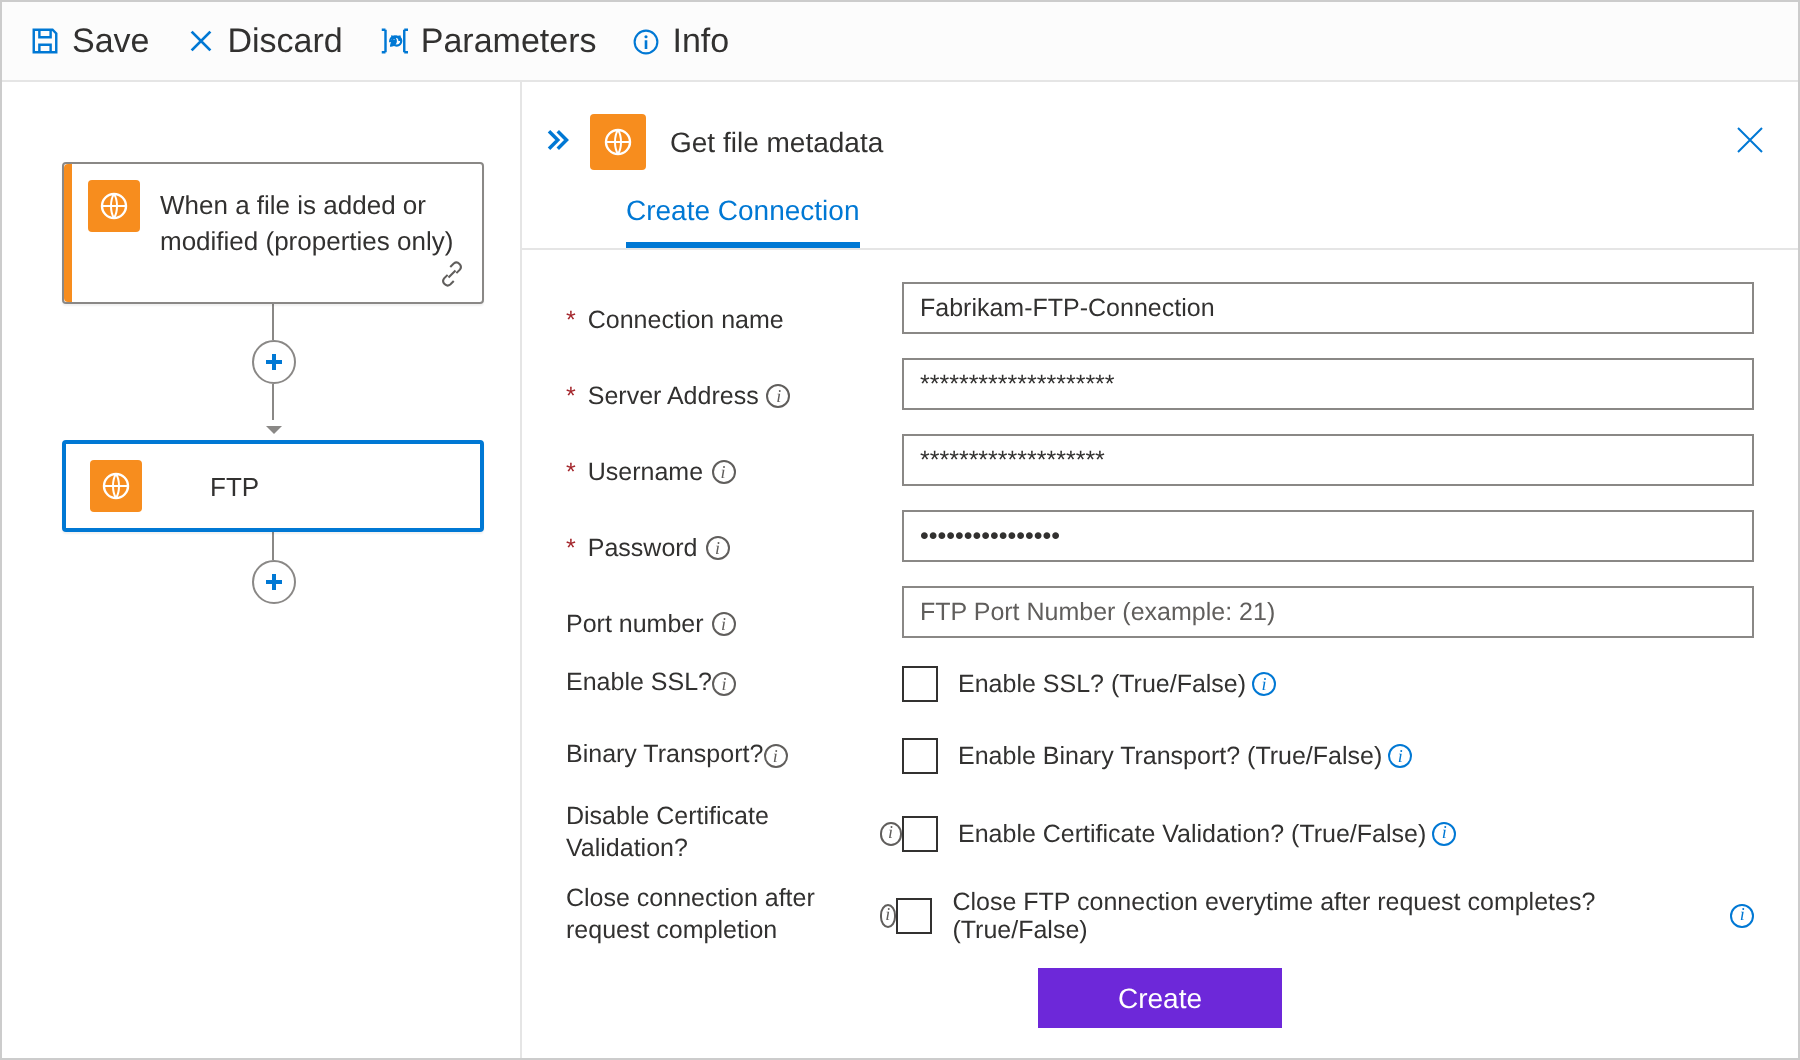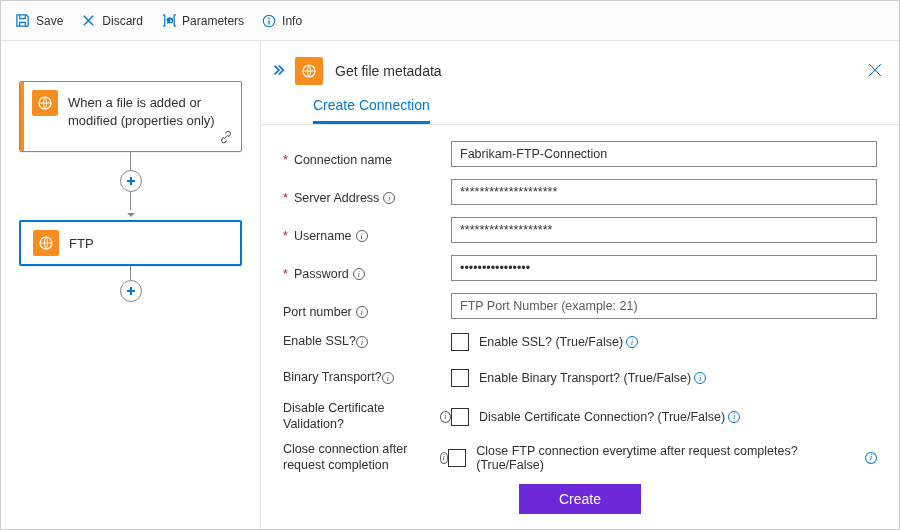--- a/index.html
+++ b/index.html
@@ -1,33 +1,33 @@
 <!DOCTYPE html>
 <html><head>
 <meta charset="utf-8">
 <style>
   * { box-sizing: border-box; margin: 0; padding: 0; font-family: "Segoe UI", Arial, sans-serif; }
   body { width: 900px; height: 530px; border: 1px solid #ccc; background: #fff; font-size: 13px; color: #323130; overflow: hidden; }
 
   
   .toolbar { height: 40px; display: flex; align-items: center; gap: 18px; padding: 0 14px; border-bottom: 1px solid #e5e5e5; background: #fcfcfc; }
-  .tb-item { display: flex; align-items: center; gap: 6px; color: #323130; cursor: pointer; font-size: 12px; justify-content: center; }
+  .tb-item { display: flex; align-items: center; gap: 6px; color: #323130; cursor: pointer; font-size: 17px; justify-content: center; }
   .tb-item svg { width: 15px; height: 15px; }
   .tb-item.info svg { width: 14px; height: 14px; }
   .tb-blue { stroke: #0078d4; fill: none; }
 
   
   .main { display: flex; height: 489px; }
-  .canvas { width: 260px; border-right: 1px solid #e5e5e5; padding: 40px 18px 0 18px; position: relative; }
+  .canvas { width: 260px; border-right: 1px solid #e5e5e5; padding: 40px 18px 0 30px; position: relative; }
   .panel { flex: 1; position: relative; padding: 0 0 0 0; }
 
   
   .node { border: 1px solid #8a8886; border-radius: 2px; background: #fff; display: flex; align-items: flex-start; padding: 8px 10px 8px 0; box-shadow: 0 1px 1px rgba(0,0,0,0.06); position: relative; }
   .node.trigger { margin-bottom: 0; padding-bottom: 22px;}
-  .node.selected { border: 2px solid #0078d4; }
+  .node.selected { border: 2px solid #0078d4; gap: 24px; }
   .node .stripe { width: 4px; align-self: stretch; background: #F78D1E; position: absolute; left:0; top:0; bottom:0; border-top-left-radius:2px; border-bottom-left-radius:2px;}
   .node .icon-box { width: 26px; height: 26px; background: #F78D1E; border-radius: 2px; margin: 0 10px 0 12px; display:flex; align-items:center; justify-content:center;}
   .node .icon-box svg { width:16px; height:16px; fill:#fff; }
   .node .label { line-height: 1.35; padding-top: 2px; flex:1; }
   .node.ftp { align-items: center; padding: 8px 10px 8px 0; }
   .node.trigger .label { padding-top: 4px; }
   .link-icon { position: absolute; bottom: 4px; right: 8px; color: #605e5c; }
   .connector { width: 1px; background: #8a8886; margin: 0 auto; }
   .vline { height: 18px; }
   .plus-circle { width: 22px; height: 22px; border: 1px solid #8a8886; border-radius: 50%; background: #fff; margin: 0 auto; display:flex; align-items:center; justify-content:center; cursor:pointer;}
@@ -226,21 +226,21 @@
             <span class="info-circ blue">i</span>
           </div>
       </div>
       <div class="check-row">
         <div class="flabel">
             <span>Disable Certificate Validation?</span>
             <span class="info-circ">i</span>
           </div>
         <div class="checkbox"></div>
         <div class="chk-label">
-            <span>Disable Certificate Connection? (True/False)</span>
+            <span>Enable Certificate Validation? (True/False)</span>
             <span class="info-circ blue">i</span>
           </div>
       </div>
       <div class="check-row">
         <div class="flabel">
             <span>Close connection after request completion</span>
             <span class="info-circ">i</span>
           </div>
         <div class="checkbox"></div>
         <div class="chk-label">

